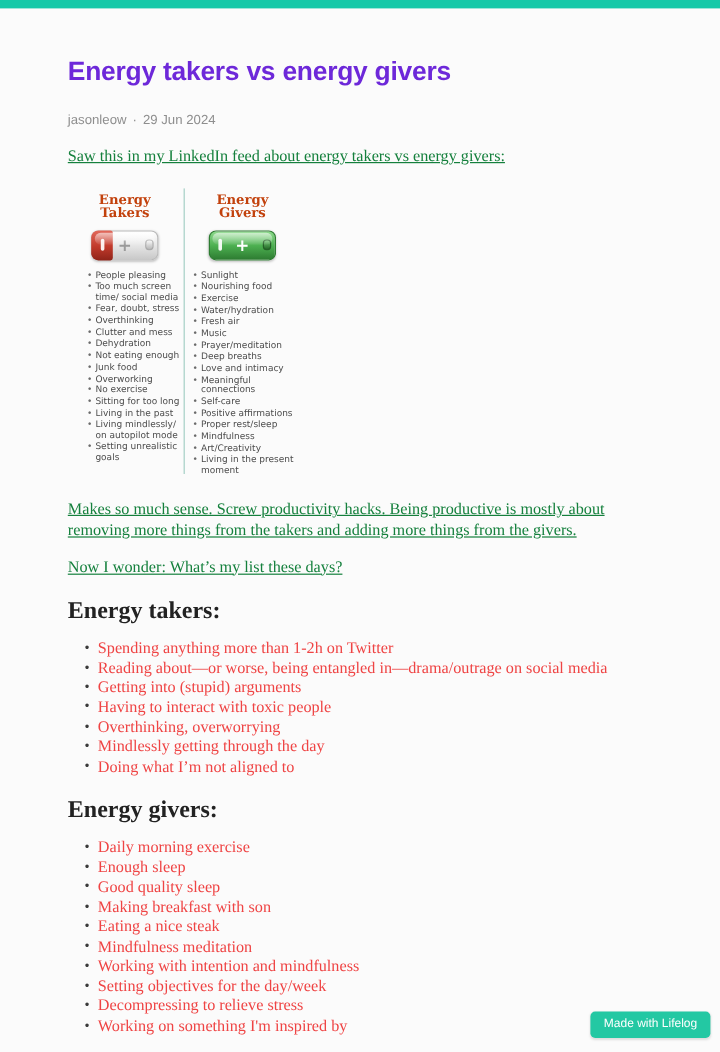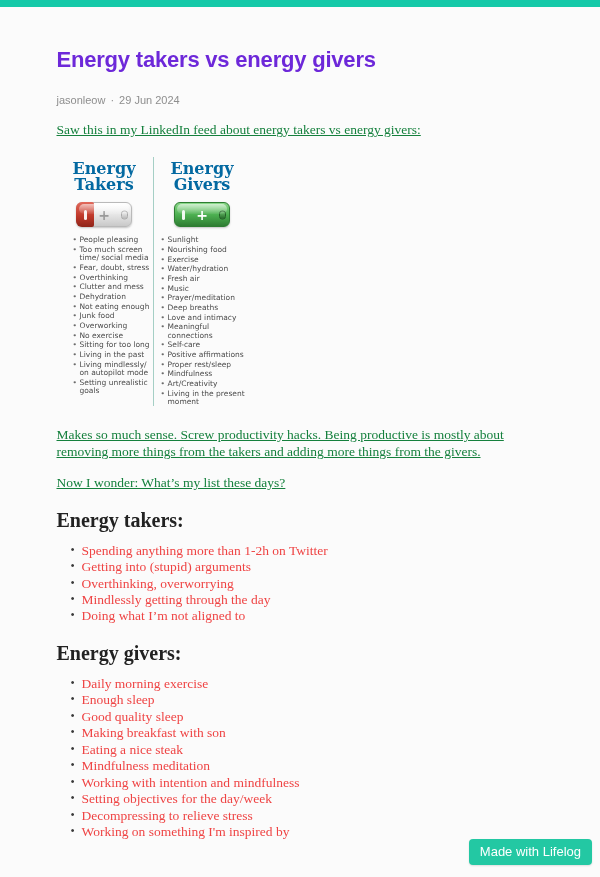--- a/index.html
+++ b/index.html
@@ -55,24 +55,24 @@
   }
   .info-col { width: 95px; }
   .info-divider {
     width: 1px;
     background: #a5cfc5;
     margin: 2px 1px;
   }
   .col-title {
     font-family: "DejaVu Serif", serif;
     font-weight: 700;
-    font-size: 16px;
+    font-size: 11px;
     line-height: 1.05;
     text-align: center;
-    color: #0369a1;
+    color: #c2410c;
     margin-top: 6px;
   }
   .col-title span { display: block; }
   
   .battery {
     position: relative;
     width: 56px;
     height: 25px;
     border-radius: 6px;
     margin: 8px auto 9px auto;
@@ -179,21 +179,21 @@
     color: #3a3a3a;
   }
   
   .made-with-badge {
     position: absolute;
     right: 8px;
     bottom: 12px;
     background: #23c8a3;
     color: #ffffff;
     font-family: "Liberation Sans", sans-serif;
-    font-size: 13px;
+    font-size: 10px;
     padding: 5px 11px 6px 11px;
     border-radius: 4px;
     cursor: pointer;
     box-shadow: 0 1px 2px rgba(0,0,0,.12);
   }
 </style>
 </head>
 <body>
 
 <div class="accent-bar"></div>
@@ -270,21 +270,23 @@
     </div>
   </div>
 
   <p>Makes so much sense. Screw productivity hacks. Being productive is mostly about removing more things from the takers and adding more things from the givers.</p>
 
   <p>Now I wonder: What’s my list these days?</p>
 
   <h2 class="section-heading">Energy takers:</h2>
   <ul class="content-list">
       <li>Spending anything more than 1-2h on Twitter</li>
+      <li>Reading about—or worse, being entangled in—drama/outrage on social media</li>
       <li>Getting into (stupid) arguments</li>
+      <li>Having to interact with toxic people</li>
       <li>Overthinking, overworrying</li>
       <li>Mindlessly getting through the day</li>
       <li>Doing what I’m not aligned to</li>
     </ul>
 
   <h2 class="section-heading">Energy givers:</h2>
   <ul class="content-list">
       <li>Daily morning exercise</li>
       <li>Enough sleep</li>
       <li>Good quality sleep</li>

